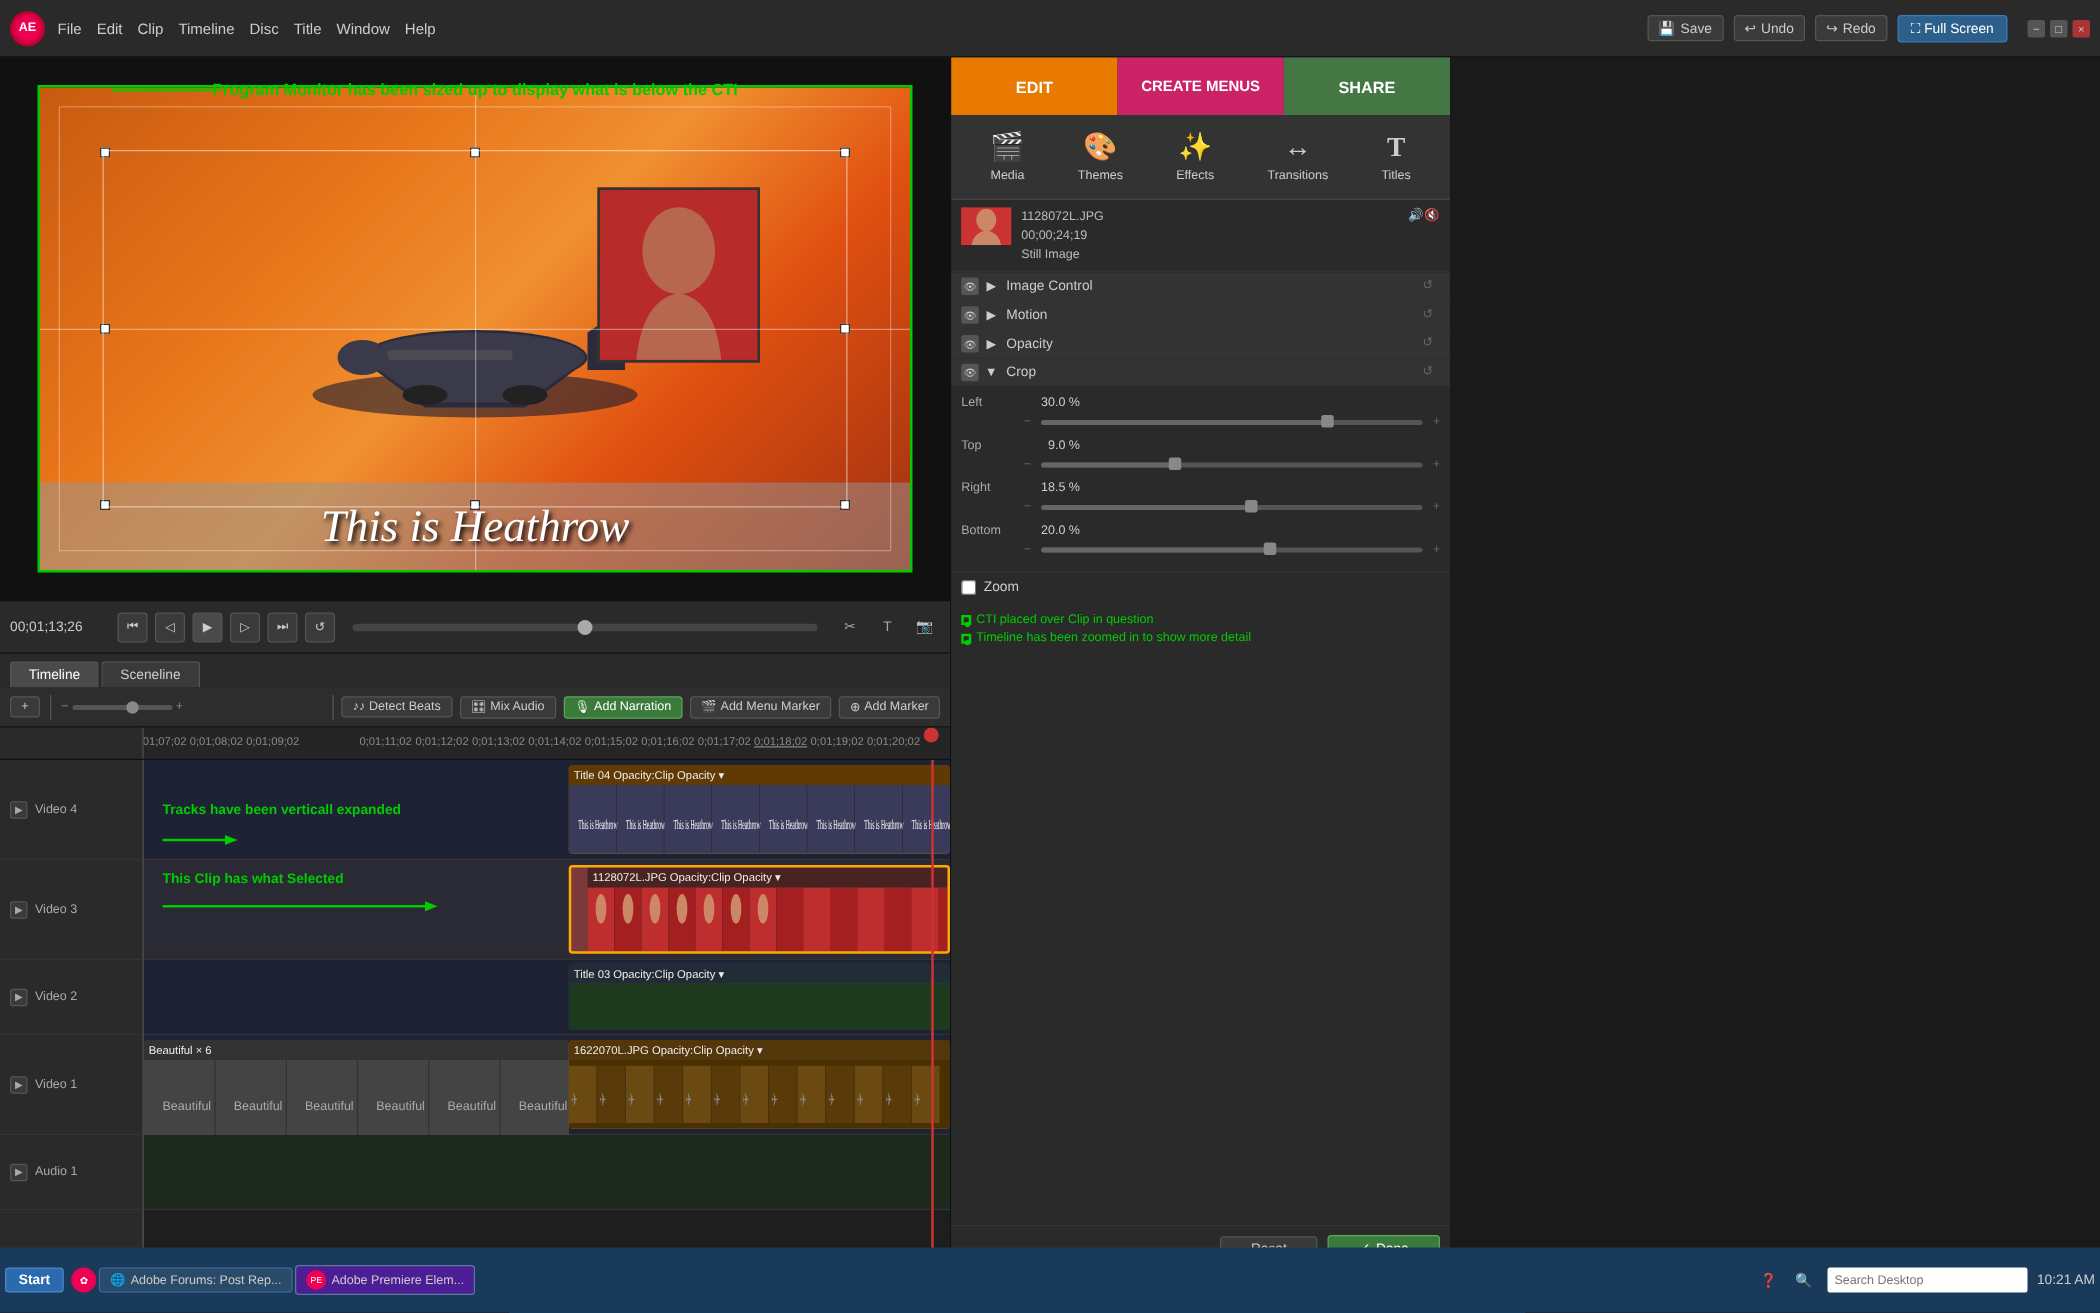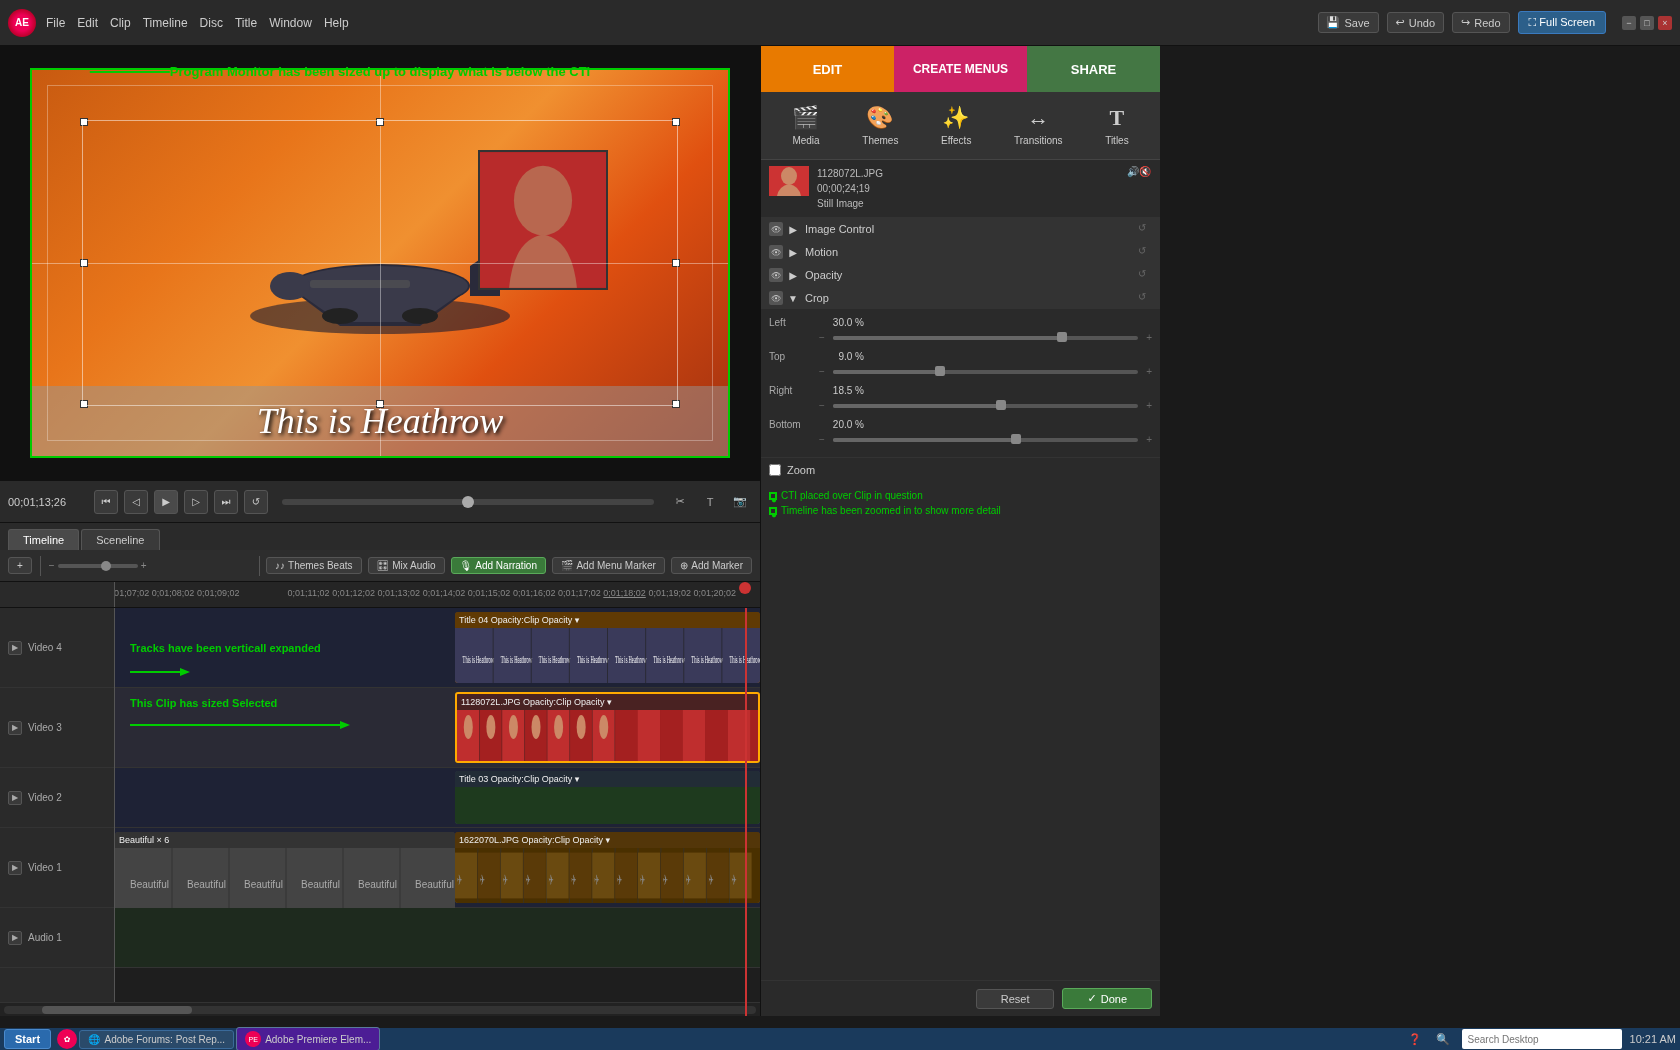--- a/index.html
+++ b/index.html
@@ -143,21 +143,21 @@
 
     
     #timeline-scrollbar { height: 14px; background: #222; border-top: 1px solid #333; display: flex; align-items: center; padding: 0 4px; }
     #tl-scroll-track { flex: 1; height: 8px; background: #333; border-radius: 4px; position: relative; }
     #tl-scroll-thumb { position: absolute; left: 5%; width: 20%; height: 100%; background: #555; border-radius: 4px; }
 
     
     #cti-head { position: absolute; top: 0; width: 12px; height: 12px; background: #cc3333; border-radius: 50%; transform: translateX(-50%); left: 630px; z-index: 11; }
 
     
-    #taskbar { position: absolute; bottom: 0; left: 0; right: 0; height: 22px; background: #1a3a5c; display: flex; align-items: center; padding: 0 4px; gap: 2px; z-index: 100; }
+    #taskbar { position: absolute; bottom: 0; left: 0; right: 0; height: 52px; background: #1a3a5c; display: flex; align-items: center; padding: 0 4px; gap: 2px; z-index: 100; }
     #start-btn { padding: 3px 10px; background: #2a6aad; border: 1px solid #4a8acd; color: white; border-radius: 3px; cursor: pointer; font-size: 11px; font-weight: bold; }
     .taskbar-item { display: flex; align-items: center; gap: 4px; padding: 3px 8px; background: #2a4a6a; border: 1px solid #3a6a9a; color: #ccc; border-radius: 3px; cursor: pointer; font-size: 10px; }
     .taskbar-item-dot { width: 16px; height: 16px; border-radius: 50%; background: #e05; display: flex; align-items: center; justify-content: center; font-size: 7px; color: white; }
     #taskbar-right { margin-left: auto; display: flex; align-items: center; gap: 8px; }
     #search-bar { width: 160px; height: 20px; background: white; border-radius: 2px; display: flex; align-items: center; padding: 0 6px; }
     #search-input { flex: 1; border: none; outline: none; font-size: 10px; background: transparent; }
     #clock { color: #ccc; font-size: 11px; }
 
     
     .frames-strip { display: flex; height: 100%; overflow: hidden; }
@@ -286,21 +286,21 @@
       <div style="display:flex;align-items:center;gap:3px;flex:1;">
         <span style="color:#888;font-size:10px;">−</span>
         <div id="timeline-zoom">
           <div style="position:absolute;left:60%;top:-3px;width:10px;height:10px;background:#888;border-radius:50%;transform:translateX(-50%);"></div>
         </div>
         <span style="color:#888;font-size:10px;">+</span>
       </div>
       <div style="width:1px;height:20px;background:#555;"></div>
       <div class="tl-tool-btn">
         <span>♪♪</span>
-        <span>Themes Beats</span>
+        <span>Detect Beats</span>
       </div>
       <div class="tl-tool-btn">
         <span>🎛</span>
         <span>Mix Audio</span>
       </div>
       <div class="tl-tool-btn green">
         <span>🎙</span>
         <span>Add Narration</span>
       </div>
       <div class="tl-tool-btn">
@@ -389,21 +389,21 @@
                     <text x="620" y="38" fill="white" font-size="12" font-family="Georgia">This is Heathrow</text>
                     <line x1="700" y1="0" x2="700" y2="60" stroke="#222" stroke-width="1"></line>
                     <text x="720" y="38" fill="white" font-size="12" font-family="Georgia">This is Heathrow</text>
                   </svg>
                 </div>
               </div>
             </div>
           </div>
 
           <div class="track-row video3" style="background:#2a2a35;">
-            <div class="clip" style="left:340px;right:0;background:#7a3a3a;border:2px solid #ffaa00;">
+            <div class="clip" style="left:340px;right:0;background:#7a3a3a;border:2px solid #ffaa00;padding-left:13px;">
               <div class="clip-header">1128072L.JPG Opacity:Clip Opacity ▾</div>
               <div class="frames-strip" style="flex:1;overflow:hidden;">
                 <svg width="100%" height="100%" viewBox="0 0 800 60" preserveAspectRatio="none">
 
                   <rect width="800" height="60" fill="#8B1a1a"></rect>
                   <rect x="0" y="0" width="60" height="60" fill="#cc3333" opacity="0.8"></rect>
                   <ellipse cx="30" cy="20" rx="12" ry="14" fill="#cc8866"></ellipse>
                   <line x1="60" y1="0" x2="60" y2="60" stroke="#222" stroke-width="1"></line>
                   <rect x="60" y="0" width="60" height="60" fill="#aa2222" opacity="0.8"></rect>
                   <ellipse cx="90" cy="20" rx="12" ry="14" fill="#cc8866"></ellipse>
@@ -515,21 +515,21 @@
         </div>
       </div>
 
       <div style="position:absolute;left:130px;top:60px;color:#00cc00;font-size:11px;font-weight:bold;pointer-events:none;z-index:20;">Tracks have been verticall expanded</div>
       <div style="position:absolute;left:130px;top:80px;color:#00cc00;font-size:11px;font-weight:bold;pointer-events:none;z-index:20;display:flex;align-items:center;gap:6px;">
         <svg width="60" height="20" style="overflow:visible;">
             <line x1="0" y1="10" x2="55" y2="10" stroke="#00cc00" stroke-width="2"></line>
             <polygon points="50,6 60,10 50,14" fill="#00cc00"></polygon>
           </svg>
       </div>
-      <div style="position:absolute;left:130px;top:115px;color:#00cc00;font-size:11px;font-weight:bold;pointer-events:none;z-index:20;">This Clip has sized Selected</div>
+      <div style="position:absolute;left:130px;top:115px;color:#00cc00;font-size:11px;font-weight:bold;pointer-events:none;z-index:20;">This Clip has what Selected</div>
       <div style="position:absolute;left:130px;top:133px;color:#00cc00;font-size:11px;font-weight:bold;pointer-events:none;z-index:20;display:flex;align-items:center;gap:6px;">
         <svg width="220" height="20" style="overflow:visible;">
             <line x1="0" y1="10" x2="215" y2="10" stroke="#00cc00" stroke-width="2"></line>
             <polygon points="210,6 220,10 210,14" fill="#00cc00"></polygon>
           </svg>
       </div>
 
       <div id="timeline-scrollbar" style="position:absolute;bottom:0;left:0;right:0;">
         <div id="tl-scroll-track">
           <div id="tl-scroll-thumb"></div>

